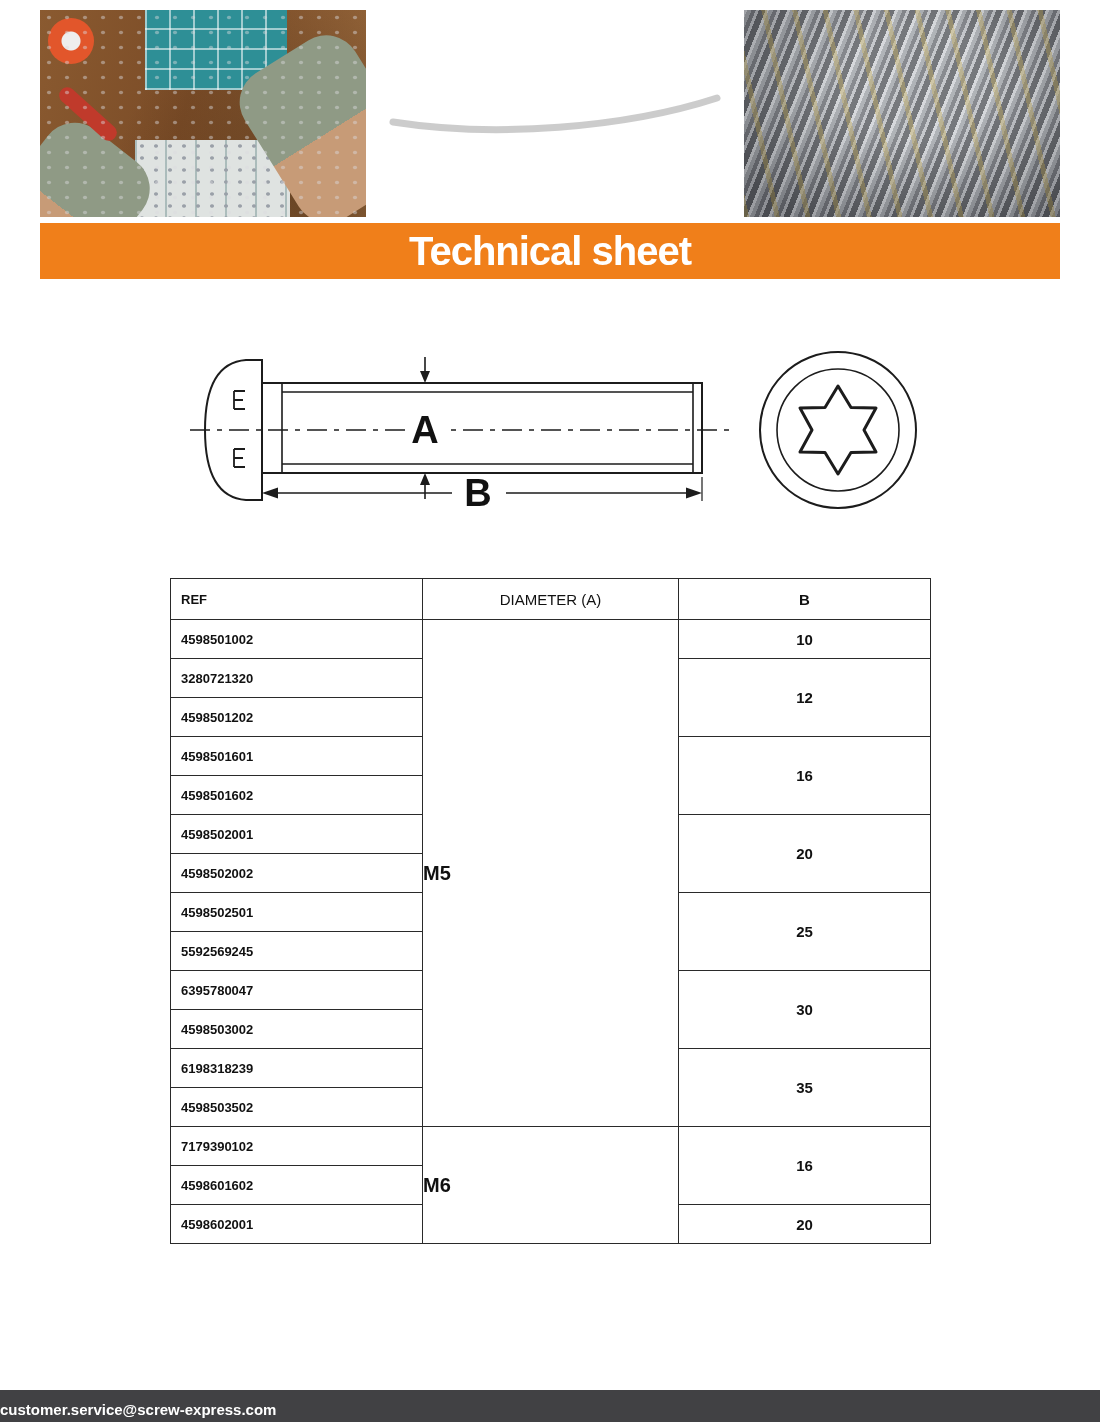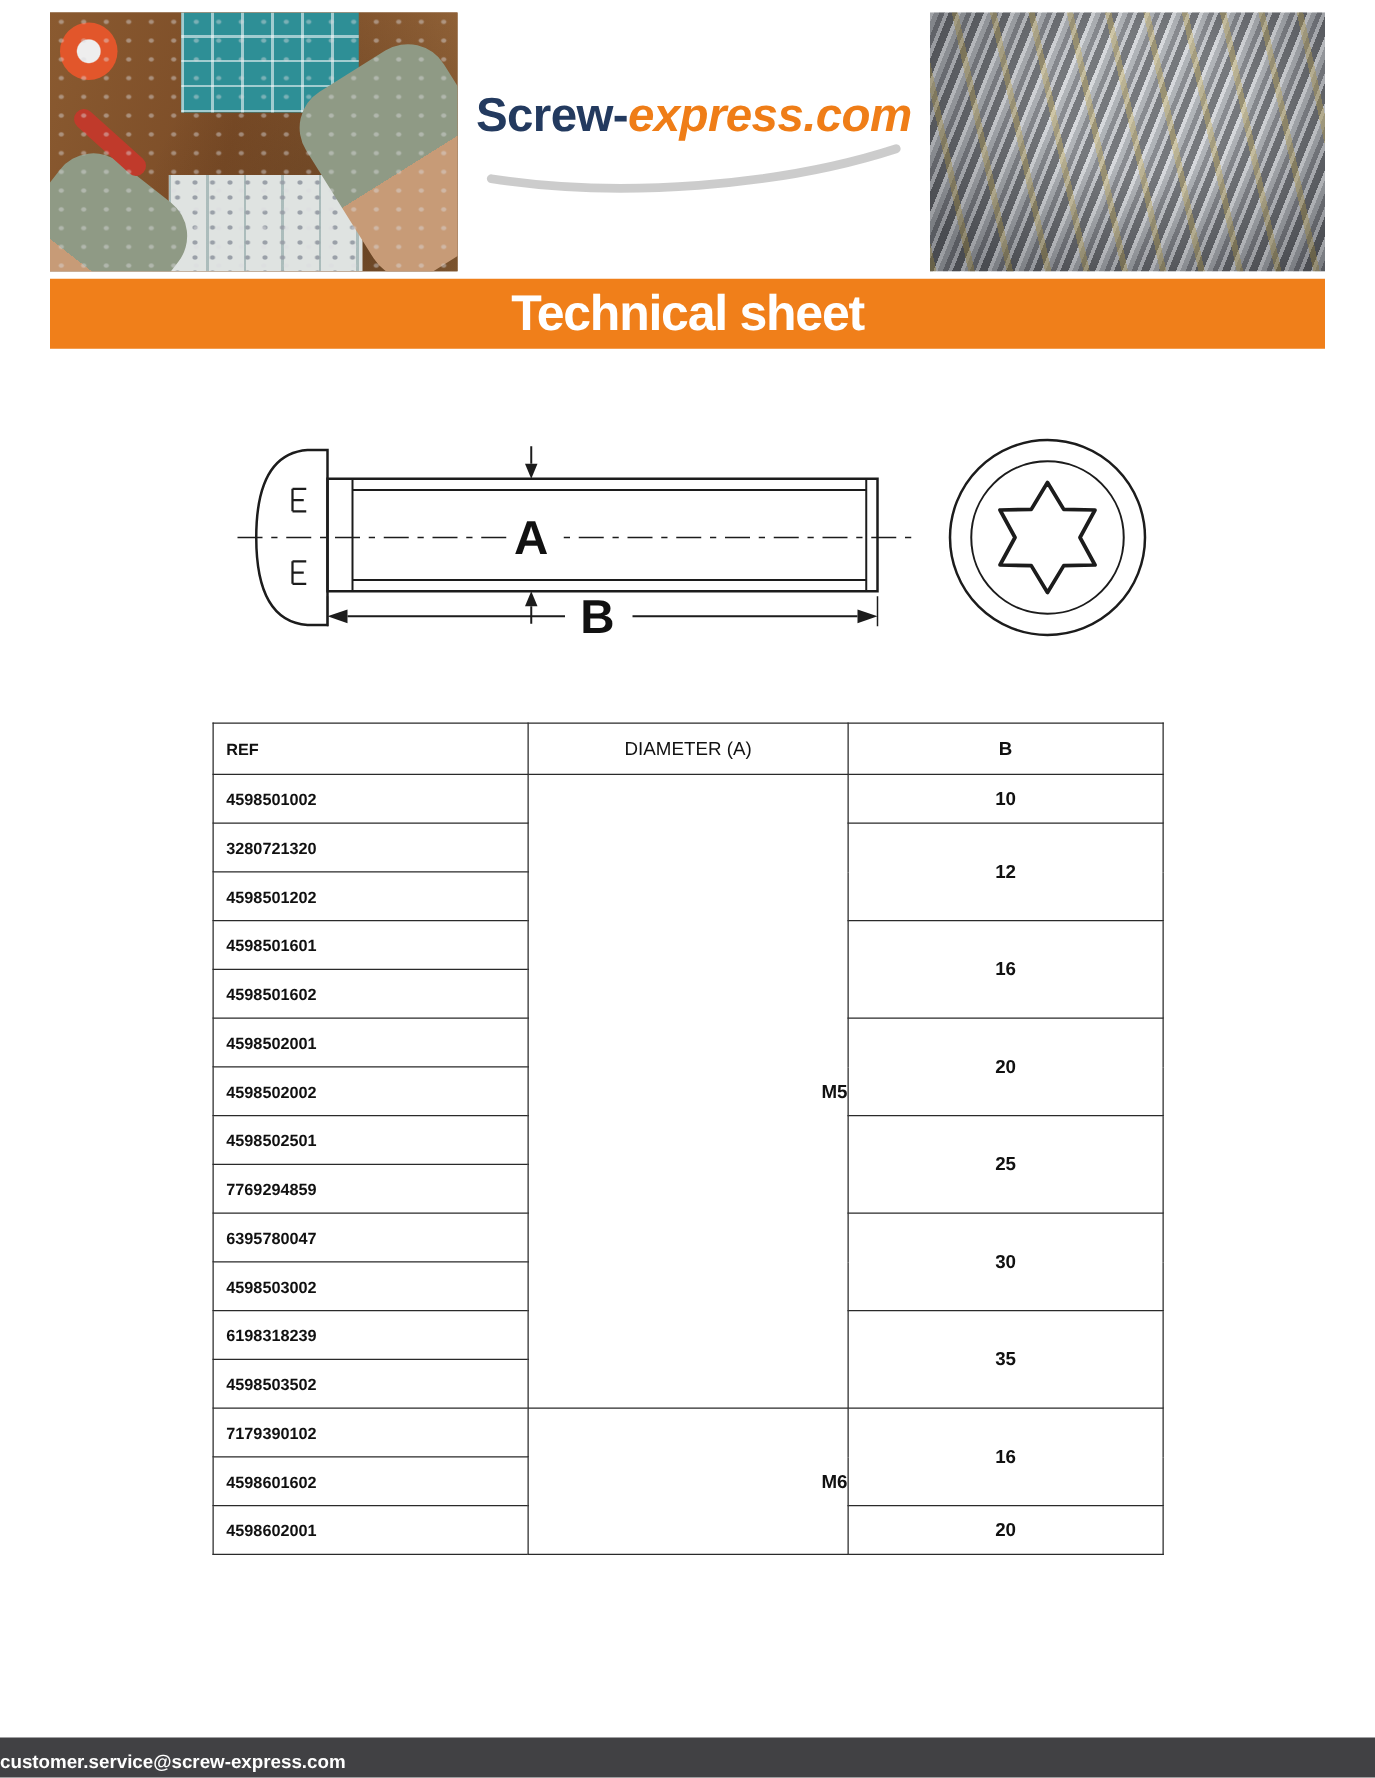--- a/index.html
+++ b/index.html
@@ -65,21 +65,21 @@
   .spec-table{position:absolute;left:170px;top:578px;width:760px;
     border-collapse:collapse;table-layout:fixed;}
   .spec-table td,.spec-table th{border:1px solid #2a2a2a;padding:0;}
   .spec-table col.c1{width:252px;}
   .spec-table col.c2{width:256px;}
   .spec-table col.c3{width:252px;}
   th.ref-h{height:40px;text-align:left;padding-left:10px;font-size:13px;font-weight:bold;color:#111;}
   th.dia-h{font-size:15px;font-weight:normal;text-align:center;color:#111;}
   th.b-h{font-size:15px;font-weight:bold;text-align:center;color:#111;}
   td.ref-c{height:38px;text-align:left;padding-left:10px;font-size:13px;font-weight:bold;color:#111;}
-  td.dia-c{text-align:right;font-size:15px;font-weight:bold;color:#111;}
+  td.dia-c{text-align:left;font-size:20px;font-weight:bold;color:#111;}
   td.b-c{text-align:center;font-size:15px;font-weight:bold;color:#111;}
   
   .footer{position:absolute;left:0;top:1390px;width:1100px;height:39px;background:#414144;
     display:flex;align-items:center;justify-content:flex-start;}
   .footer span{color:#ffffff;font-size:15px;font-weight:bold;padding-right:16px;}
 </style>
 </head>
 <body>
 
 <div class="page">
@@ -88,21 +88,20 @@
     <i class="pl-tray"></i>
     <i class="pl-tray2"></i>
     <i class="pl-arm"></i>
     <i class="pl-arm2"></i>
     <i class="pl-tool"></i>
     <i class="pl-tape"></i>
     <i class="pl-dots"></i>
   </div>
 
   <div class="logo-wrap">
-    <div class="logo-text"><span class="lp1">Screw-</span><span class="lp2">express.com</span></div>
     <svg class="swoosh" width="340" height="42" viewBox="0 0 340 42">
       <path d="M8,30 C110,46 240,36 332,6" stroke="#c3c3c3" stroke-width="7" fill="none" stroke-linecap="round" opacity="0.85"></path>
     </svg>
   </div>
 
   <div class="photo photo-right"></div>
 
   <div class="banner">
     <span>Technical sheet</span>
   </div>
@@ -182,21 +181,21 @@
         <td class="b-c" rowspan="2">20</td>
       </tr>
       <tr>
         <td class="ref-c">4598502002</td>
       </tr>
       <tr>
         <td class="ref-c">4598502501</td>
         <td class="b-c" rowspan="2">25</td>
       </tr>
       <tr>
-        <td class="ref-c">7769294859</td>
+        <td class="ref-c">5592569245</td>
       </tr>
       <tr>
         <td class="ref-c">6395780047</td>
         <td class="b-c" rowspan="2">30</td>
       </tr>
       <tr>
         <td class="ref-c">4598503002</td>
       </tr>
       <tr>
         <td class="ref-c">6198318239</td>

